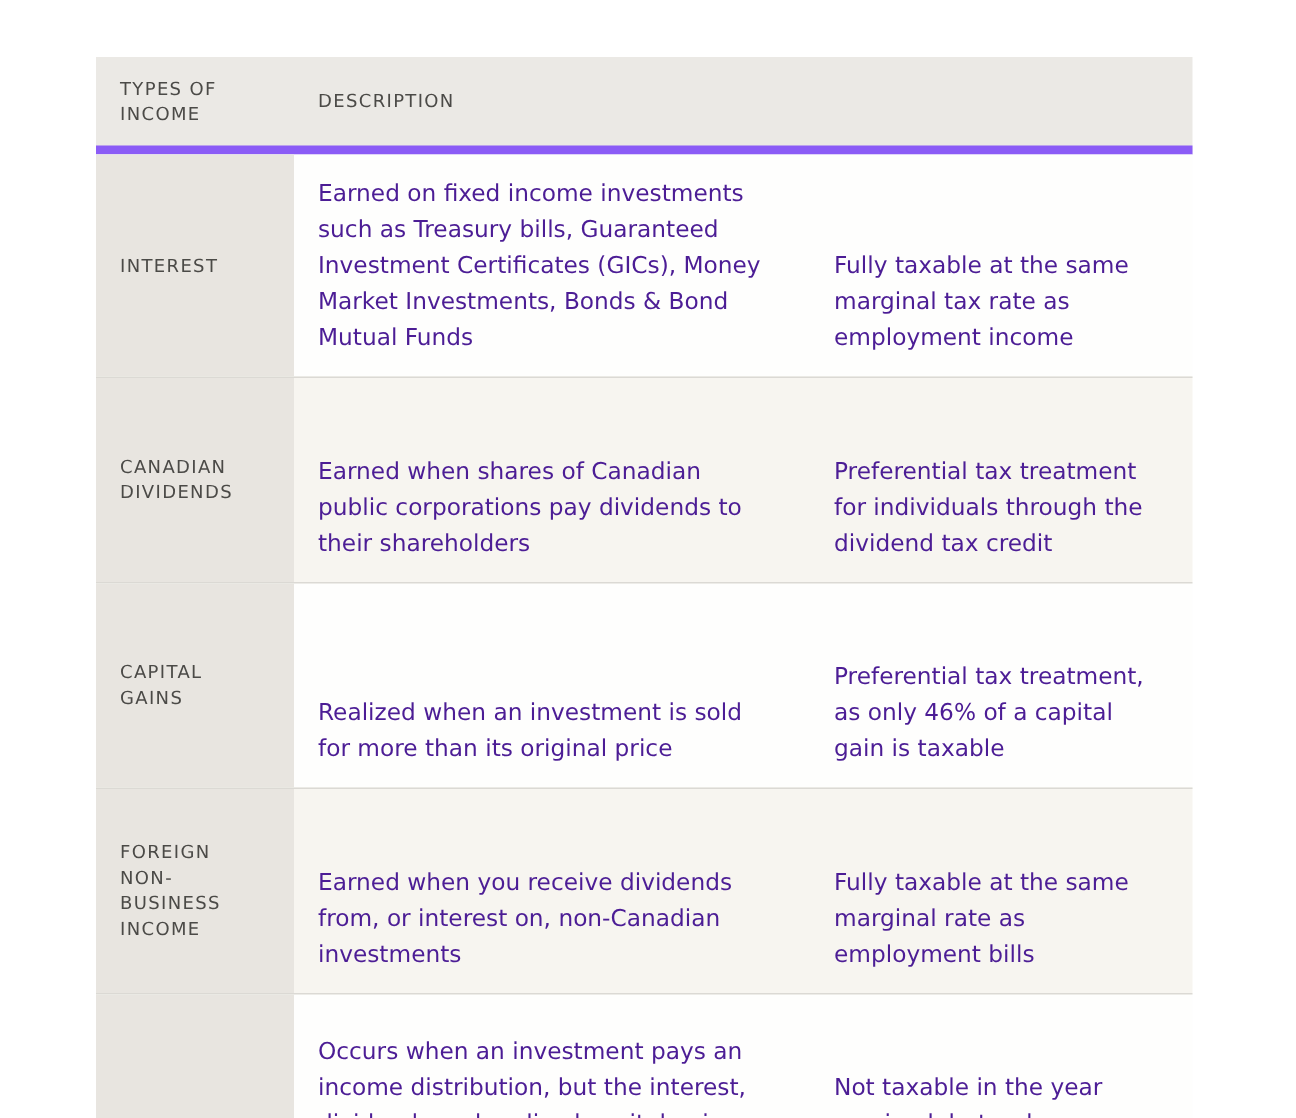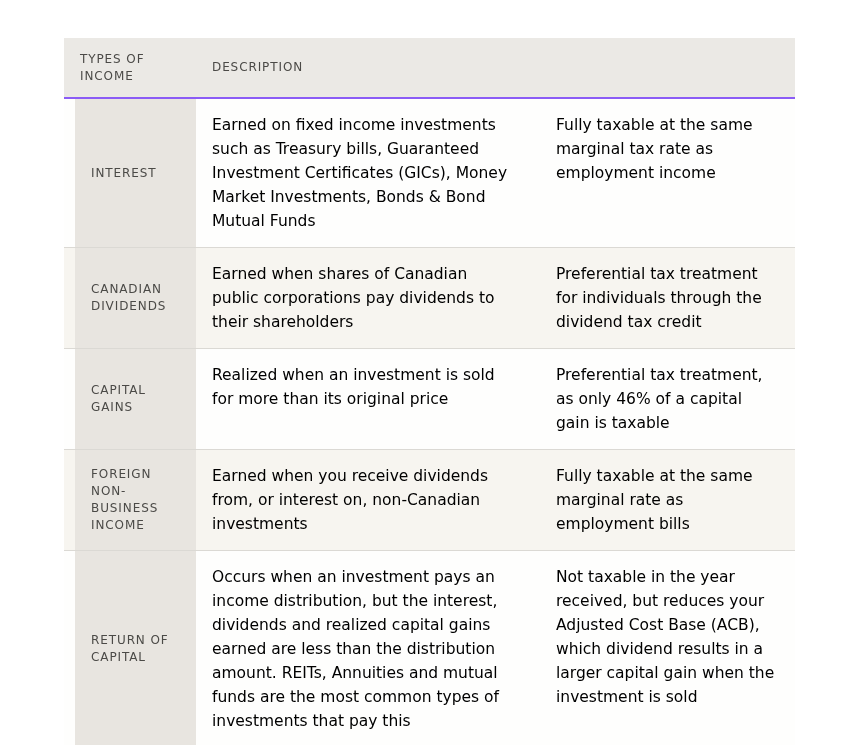--- a/index.html
+++ b/index.html
@@ -11,21 +11,21 @@
   }
   .table-wrap {
     margin: 38px 0 0 64px;
     width: 731px;
   }
   .hrow {
     display: grid;
     grid-template-columns: 132px 1fr 255px;
     min-height: 59px;
     background: #ebe9e5;
-    border-bottom: 2px solid #8b5cf6;
+    border-bottom: 6px solid #8b5cf6;
   }
   .hcell {
     display: flex;
     align-items: center;
     padding: 8px 16px;
     font-size: 12px;
     letter-spacing: 0.9px;
     color: #4b4a47;
     line-height: 1.4;
   }
@@ -39,38 +39,38 @@
   .row.odd  { background: #fefefd; }
   .row.even { background: #f7f5f0; }
   .r1 { min-height: 143px; }
   .r2, .r3, .r4 { min-height: 94px; }
   .r5 { min-height: 195px; }
   .label-cell {
     background: #e8e5e0;
     display: flex;
     align-items: center;
     padding: 10px 16px;
-    margin-left: 11px;
   }
   .label-cell span {
     font-size: 12px;
     letter-spacing: 0.9px;
     color: #4b4a47;
     line-height: 1.4;
   }
   .body-cell {
     display: flex;
-    align-items: flex-start;
+    align-items: flex-end;
     padding: 14px 24px 14px 16px;
     font-size: 15.5px;
     line-height: 24px;
-    color: #000000;
+    color: #4c1d95;
   }
   .body-cell.col3 {
     padding-right: 18px;
+    margin-top: 36px;
   }
 </style>
 </head>
 <body>
 
 <div class="table-wrap">
 
   <div class="hrow">
     <div class="hcell">
       <span>TYPES OF INCOME</span>

